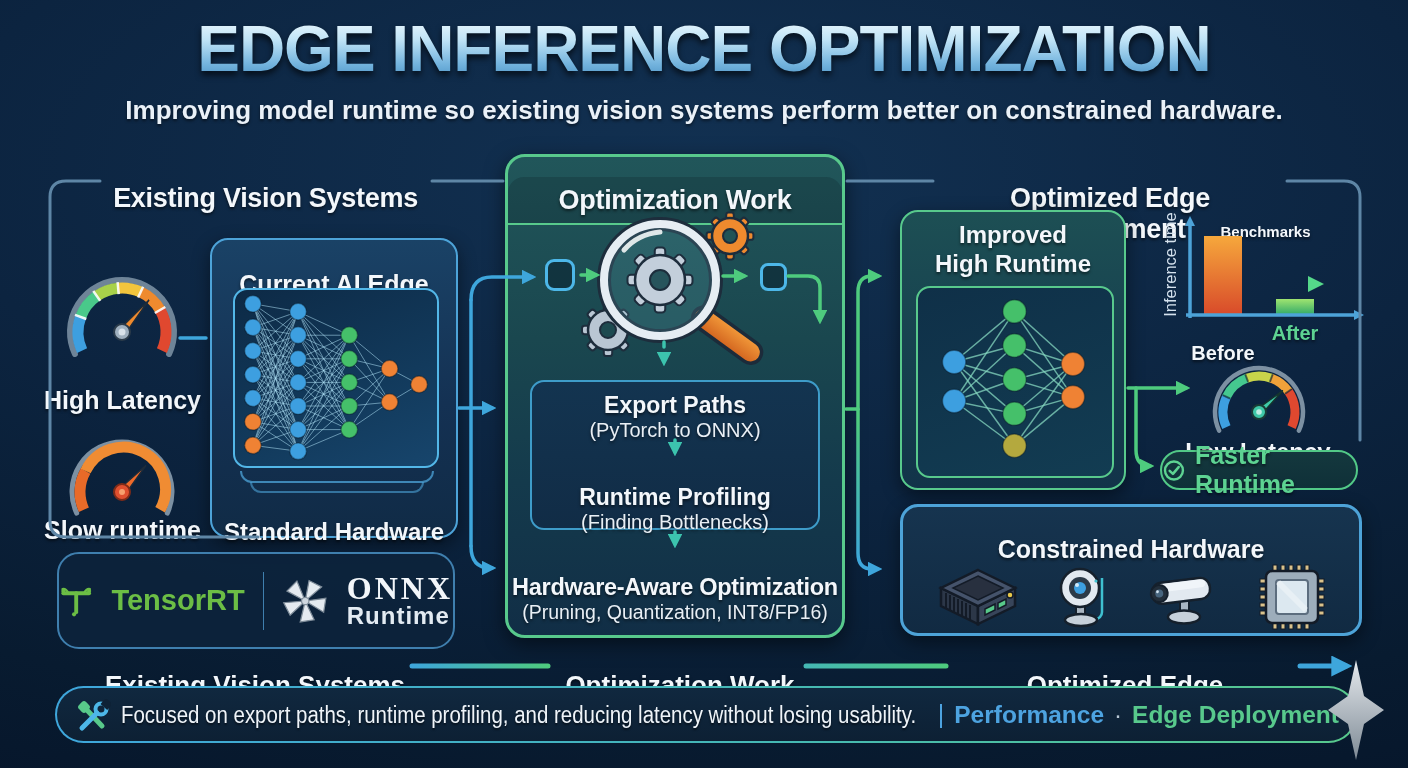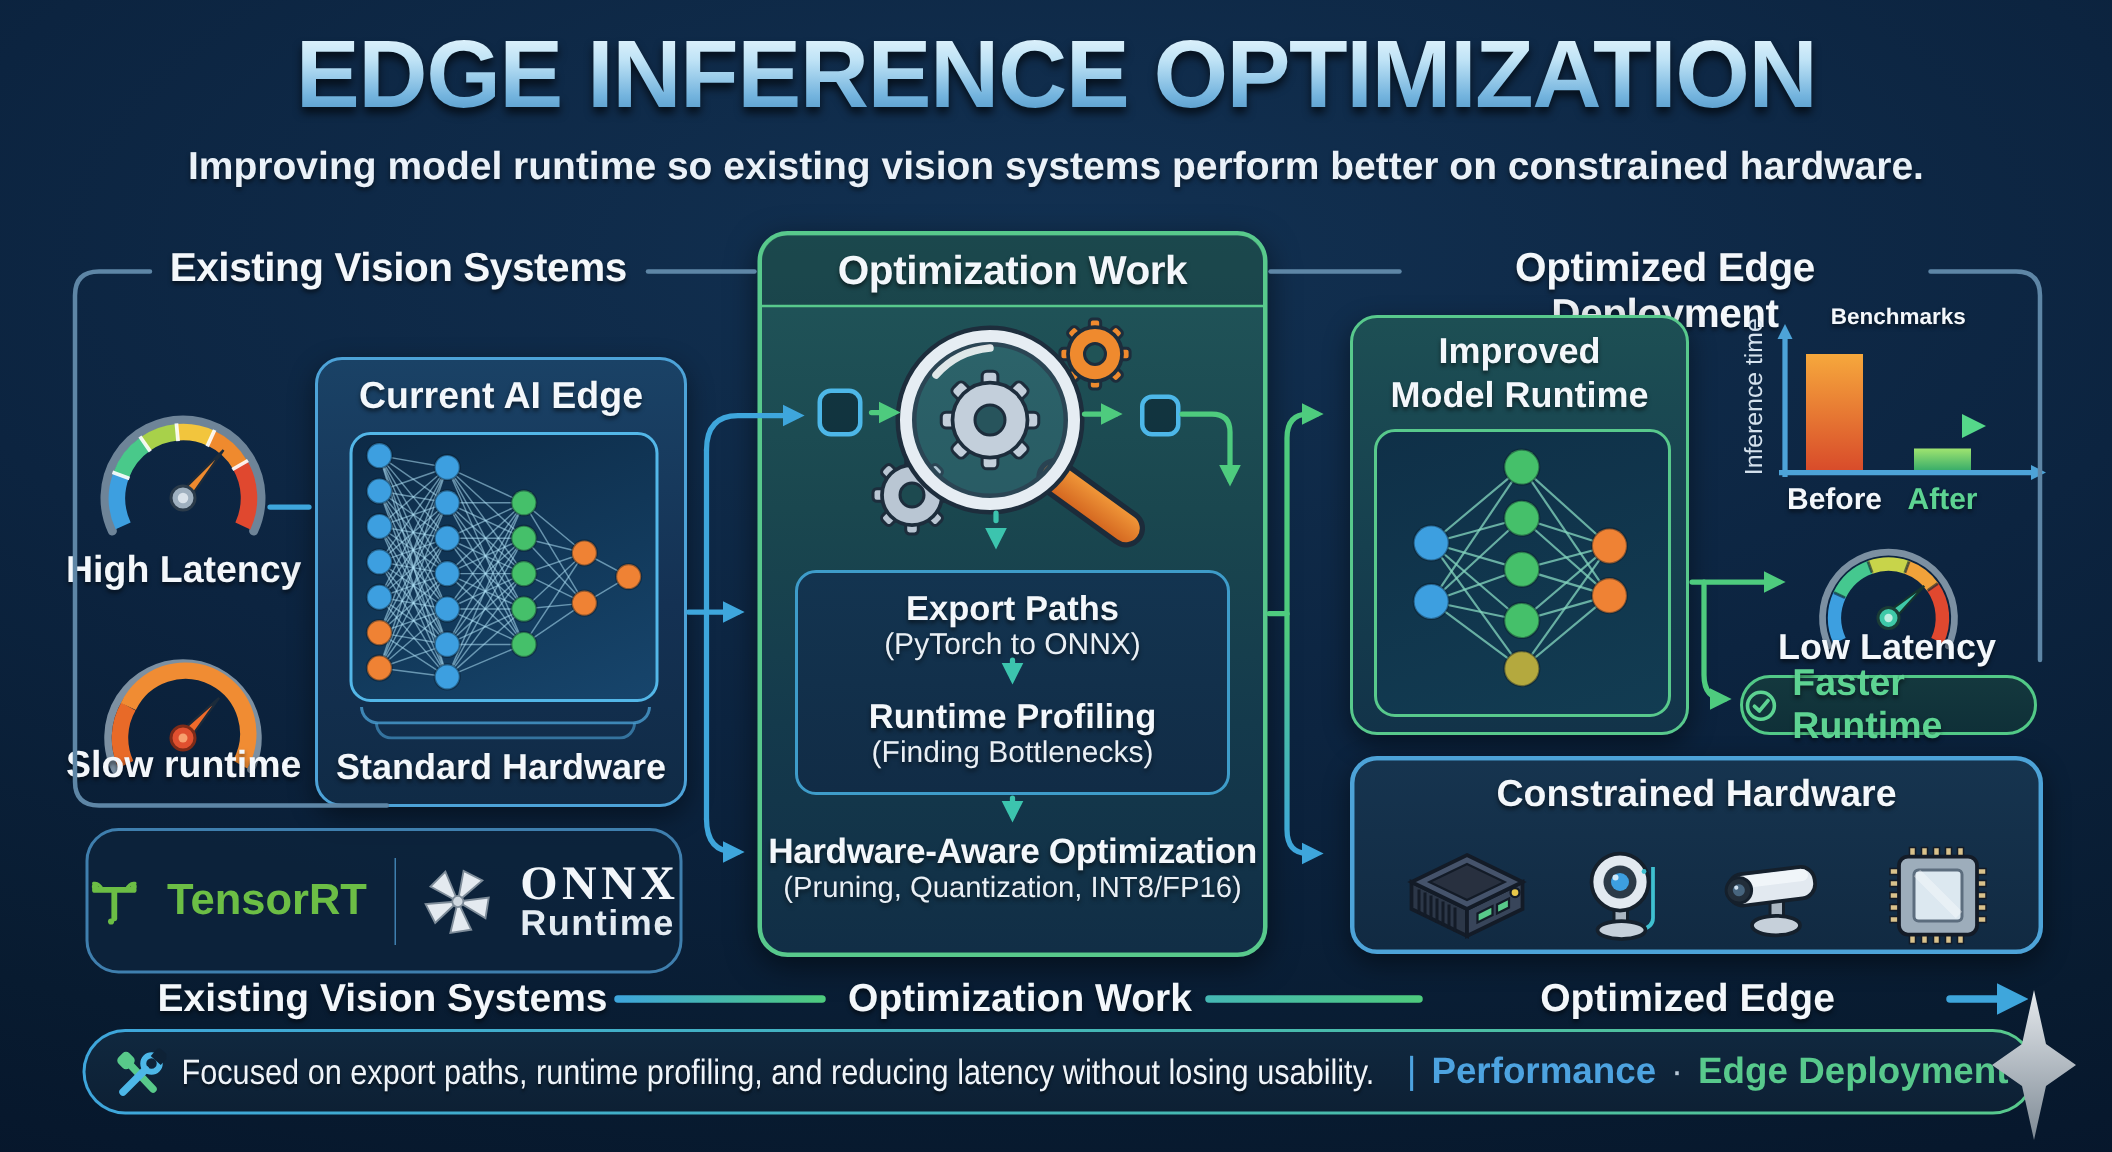--- a/index.html
+++ b/index.html
@@ -1,21 +1,21 @@
 <!DOCTYPE html>
 <html><head>
 <meta charset="utf-8">
 <style>
   html,body{margin:0;padding:0;background:#04101f;}
   #canvas{position:relative;width:1408px;height:768px;overflow:hidden;
     font-family:"Liberation Sans","DejaVu Sans",sans-serif;
     background:radial-gradient(120% 95% at 50% 22%, #123152 0%, #0c2440 45%, #081b30 78%, #06152a 100%);}
   .abs{position:absolute;}
   .tc{text-align:center;}
-  .wlab{color:#f3f7fb;font-weight:bold;text-shadow:0 2px 3px rgba(0,0,0,.55);}
+  .wlab{color:#f3f7fb;font-weight:bold;text-shadow:0 2px 3px rgba(0,0,0,.55);margin-top:20px;}
   #title{left:0;right:0;top:12px;font-size:64px;font-weight:800;letter-spacing:-1px;
     background:linear-gradient(180deg,#f2fbff 5%,#bfe3f6 38%,#74b4de 70%,#3f88bd 100%);
     -webkit-background-clip:text;background-clip:text;color:transparent;
     filter:drop-shadow(0 4px 3px rgba(0,0,0,.65));}
   #subtitle{left:0;right:0;top:95px;font-size:26px;font-weight:600;color:#eaf1f8;text-shadow:0 2px 3px rgba(0,0,0,.5);}
   .col-title{font-size:27px;letter-spacing:-.3px;}
   .box{position:absolute;box-sizing:border-box;}
   
   #model-box{left:210px;top:238px;width:248px;height:300px;border:2.5px solid #4da3d8;border-radius:18px;
     background:linear-gradient(180deg,#1a4266 0%,#143153 55%,#102b46 100%);box-shadow:0 6px 18px rgba(0,0,0,.45);}
@@ -395,21 +395,21 @@
     <div class="step-s">(Finding Bottlenecks)</div>
   </div>
   <div class="abs tc" style="left:505px;top:554px;width:340px">
     <div class="wlab" style="font-size:23.5px;letter-spacing:-.3px">Hardware-Aware Optimization</div>
     <div class="step-s" style="font-size:19.5px">(Pruning, Quantization, INT8/FP16)</div>
   </div>
 
   <div class="box tc" id="improved-box">
     <div class="wlab" style="font-size:24px;line-height:29px;margin-top:8px">
       <div>Improved</div>
-      <div>Model Runtime</div>
+      <div>High Runtime</div>
     </div>
     <div class="abs" id="improved-inner">
       <svg id="nn-improved" width="193" height="187" viewBox="0 0 198 192">
           <line x1="36" y1="76" x2="98" y2="24" stroke="#86d8c0" stroke-width="1.5" opacity="0.75"></line>
           <line x1="36" y1="76" x2="98" y2="59" stroke="#86d8c0" stroke-width="1.5" opacity="0.75"></line>
           <line x1="36" y1="76" x2="98" y2="94" stroke="#86d8c0" stroke-width="1.5" opacity="0.75"></line>
           <line x1="36" y1="76" x2="98" y2="129" stroke="#86d8c0" stroke-width="1.5" opacity="0.75"></line>
           <line x1="36" y1="76" x2="98" y2="162" stroke="#86d8c0" stroke-width="1.5" opacity="0.75"></line>
           <line x1="36" y1="116" x2="98" y2="24" stroke="#86d8c0" stroke-width="1.5" opacity="0.75"></line>
           <line x1="36" y1="116" x2="98" y2="59" stroke="#86d8c0" stroke-width="1.5" opacity="0.75"></line>

